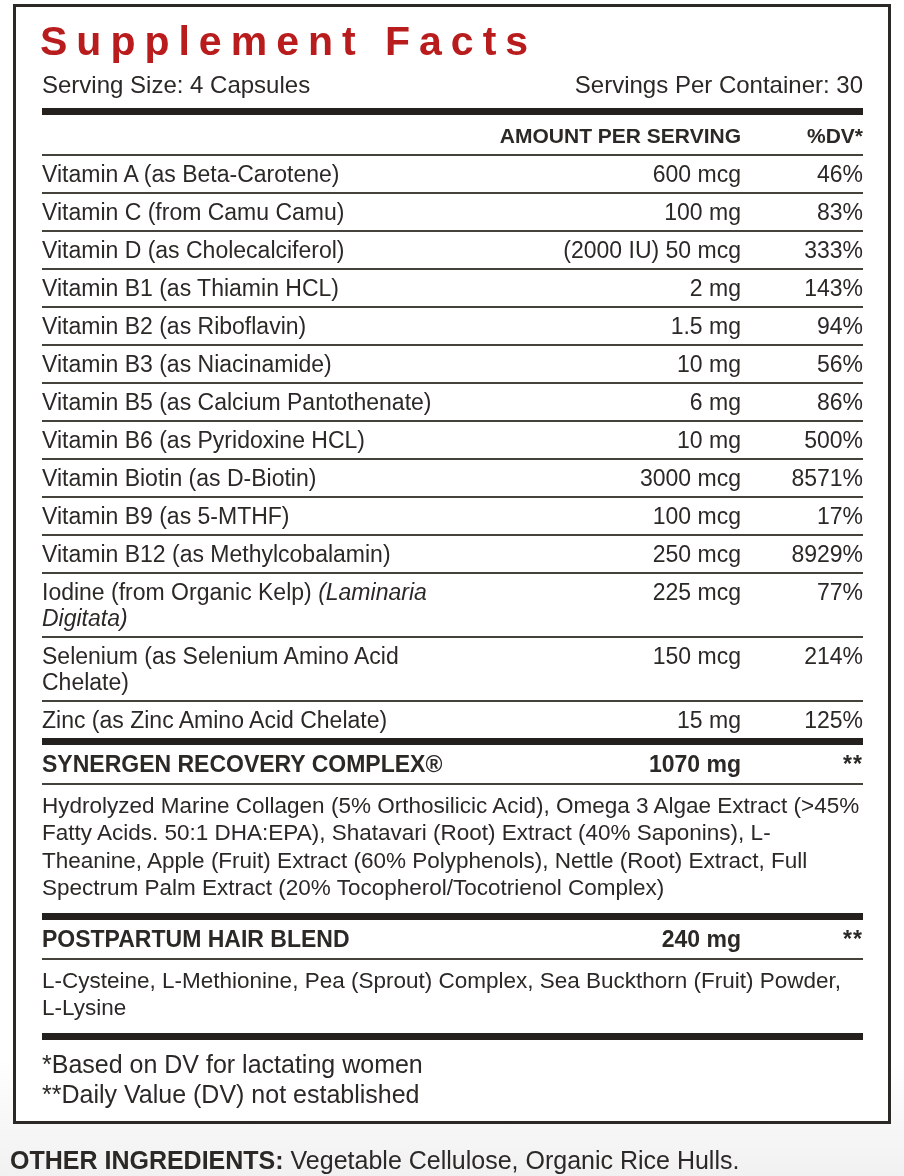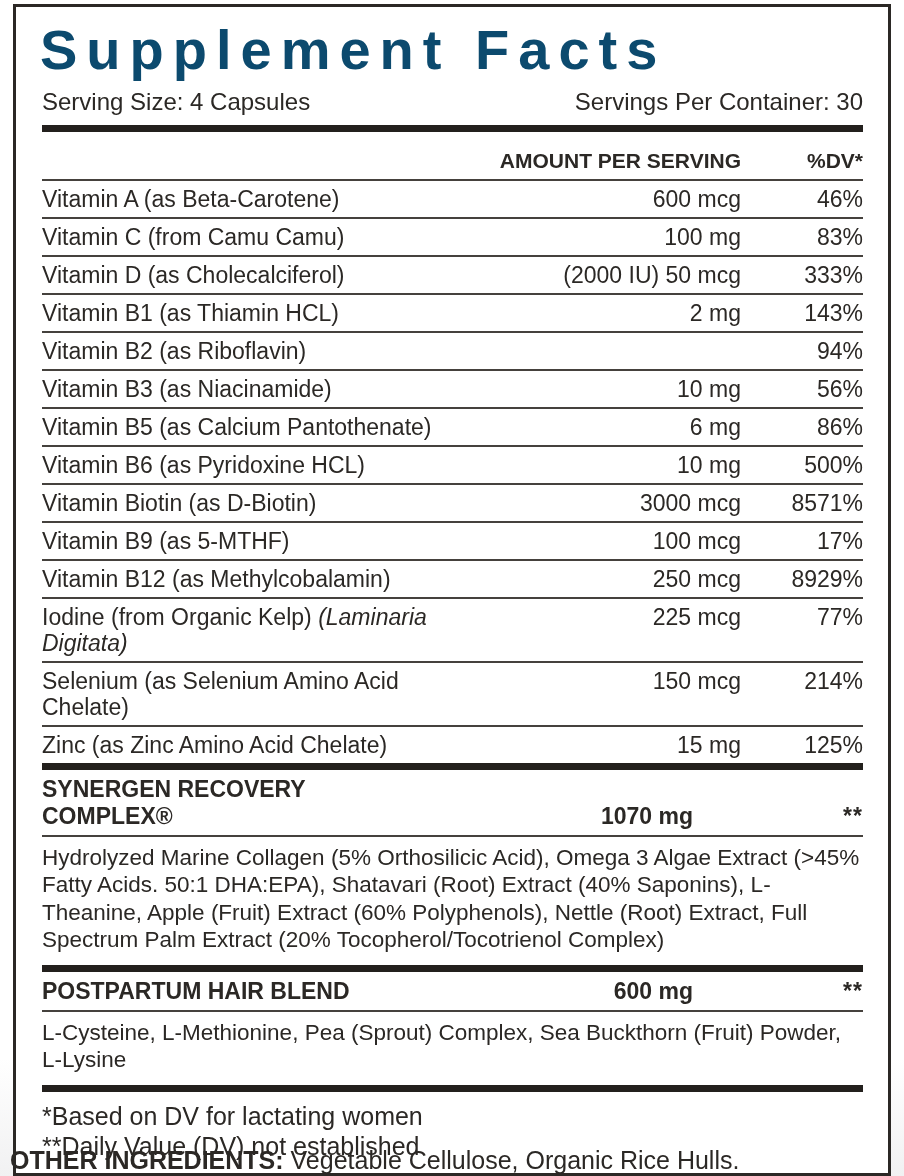--- a/index.html
+++ b/index.html
@@ -18,46 +18,46 @@
     left: 13px; top: 4px;
     width: 878px;
     box-sizing: border-box;
     border: 3px solid #2b2825;
     background: #ffffff;
     padding: 0 25px 10px 26px;
   }
 
   .panel-title {
     margin: 12px 0 4px -2px;
-    font-size: 56px;
+    font-size: 41px;
     font-weight: bold;
     letter-spacing: 9px;
     line-height: 1.12;
     white-space: nowrap;
-    color: #0c4a6e;
+    color: #b91c1c;
   }
 
   .serving-row {
     display: flex;
     justify-content: space-between;
     font-size: 24px;
     padding: 2px 0 9px 0;
   }
 
   .bar-thick {
     height: 7px;
     background: #23201d;
     border: none;
     margin: 0;
   }
 
   .table-header {
     display: flex;
     align-items: baseline;
-    padding: 17px 0 6px 0;
+    padding: 9px 0 6px 0;
     font-size: 21px;
     font-weight: bold;
   }
   .cell-name   { flex: 1 1 auto; min-width: 0; }
   .cell-amount { flex: 0 0 270px; text-align: right; white-space: nowrap; }
   .cell-dv     { flex: 0 0 122px; text-align: right; white-space: nowrap; }
 
   .nutrient-row {
     display: flex;
     align-items: flex-start;
@@ -68,21 +68,20 @@
   }
   .nutrient-row .cell-name i { font-style: italic; }
 
   .complex-head {
     display: flex;
     align-items: flex-end;
     padding: 6px 0 5px 0;
     border-bottom: 2px solid #45413d;
     font-size: 23px;
     font-weight: bold;
-    gap: 48px;
   }
   .complex-head .cell-dv { letter-spacing: 1px; }
 
   .complex-desc {
     font-size: 22.5px;
     line-height: 27.5px;
     padding: 7px 0 11px 0;
   }
 
   .footnotes {
@@ -138,20 +137,21 @@
           <span class="cell-amount">(2000 IU) 50 mcg</span>
           <span class="cell-dv">333%</span>
         </div>
         <div class="nutrient-row">
           <span class="cell-name">Vitamin B1 (as Thiamin HCL)</span>
           <span class="cell-amount">2 mg</span>
           <span class="cell-dv">143%</span>
         </div>
         <div class="nutrient-row">
           <span class="cell-name">Vitamin B2 (as Riboflavin)</span>
+          <span class="cell-amount">1.5 mg</span>
           <span class="cell-dv">94%</span>
         </div>
         <div class="nutrient-row">
           <span class="cell-name">Vitamin B3 (as Niacinamide)</span>
           <span class="cell-amount">10 mg</span>
           <span class="cell-dv">56%</span>
         </div>
         <div class="nutrient-row">
           <span class="cell-name">Vitamin B5 (as Calcium Pantothenate)</span>
           <span class="cell-amount">6 mg</span>
@@ -203,21 +203,21 @@
         <span class="cell-dv">**</span>
       </div>
       <div class="complex-desc">Hydrolyzed Marine Collagen (5% Orthosilicic Acid), Omega 3 Algae Extract (&gt;45% Fatty Acids. 50:1 DHA:EPA), Shatavari (Root) Extract (40% Saponins), L-Theanine, Apple (Fruit) Extract (60% Polyphenols), Nettle (Root) Extract, Full Spectrum Palm Extract (20% Tocopherol/Tocotrienol Complex)</div>
     </div>
 
     <div class="bar-thick"></div>
 
     <div>
       <div class="complex-head">
         <span class="cell-name">POSTPARTUM HAIR BLEND</span>
-        <span class="cell-amount">600 mg</span>
+        <span class="cell-amount">240 mg</span>
         <span class="cell-dv">**</span>
       </div>
       <div class="complex-desc">L-Cysteine, L-Methionine, Pea (Sprout) Complex, Sea Buckthorn (Fruit) Powder, L-Lysine</div>
     </div>
 
     <div class="bar-thick"></div>
 
     <div class="footnotes">
       <div>*Based on DV for lactating women</div>
       <div>**Daily Value (DV) not established</div>

